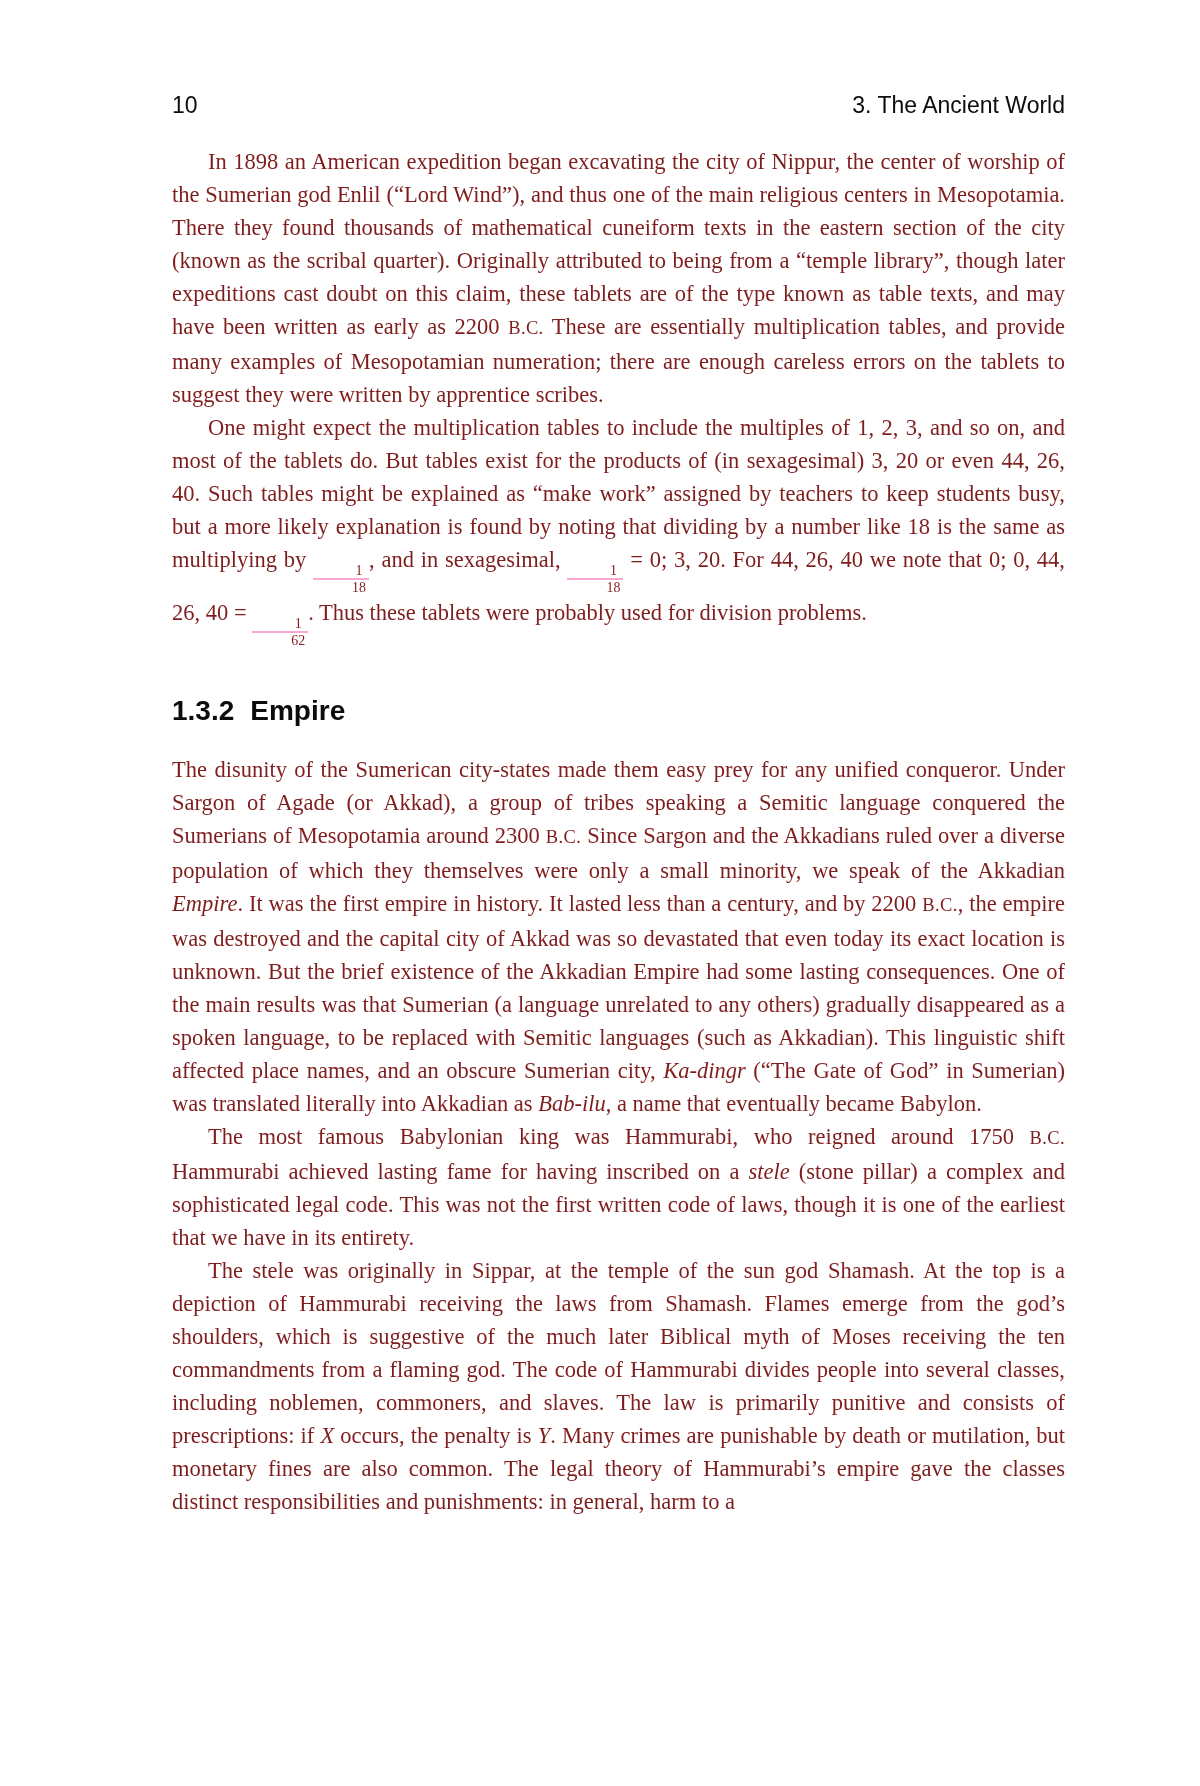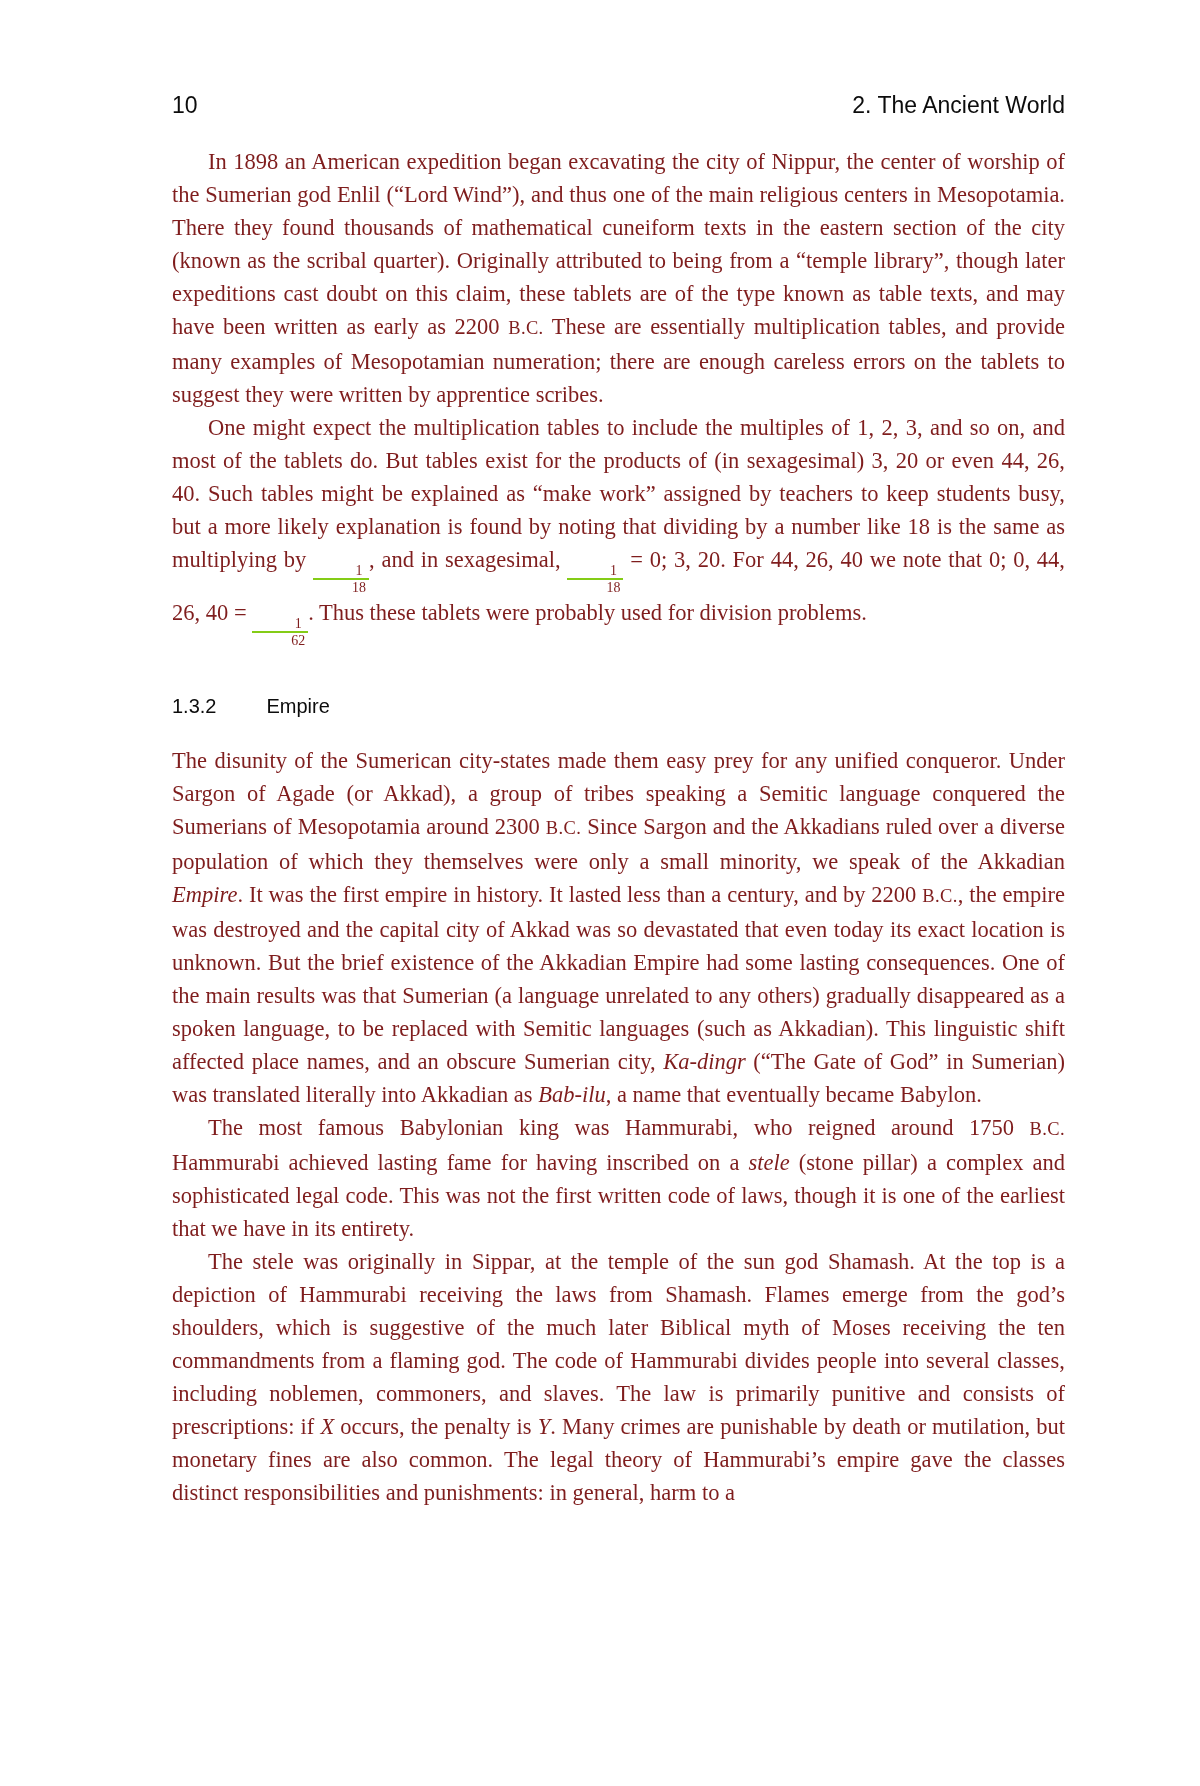--- a/index.html
+++ b/index.html
@@ -44,51 +44,51 @@
     text-indent: 36px;
   }
   .para em {
   }
   .sc {
     font-size: 0.82em;
     letter-spacing: 0.4px;
   }
   .section-heading {
     display: flex;
-    gap: 50px;
+    gap: 16px;
     align-items: baseline;
     font-family: "Liberation Sans", sans-serif;
-    font-size: 20px;
-    font-weight: normal;
+    font-size: 28px;
+    font-weight: bold;
     margin: 46px 0 26px 0;
     color: #0c0c0c;
   }
   .frac {
     display: inline-flex;
     flex-direction: column;
     align-items: center;
     vertical-align: -0.55em;
     font-size: 0.62em;
     line-height: 1.12;
   }
   .frac .num {
     padding: 0 3px;
   }
   .frac .den {
-    border-top: 2px solid #84cc16;
+    border-top: 2px solid #f9a8d4;
     padding: 0 3px;
   }
 </style>
 </head>
 <body>
 
 <div class="page">
   <div class="page-header">
     <span>10</span>
-    <span>2.  The Ancient World</span>
+    <span>3.  The Ancient World</span>
   </div>
   <div class="page-body" id="doc">
       <p class="para indent">In 1898 an American expedition began excavating the city of Nippur, the center of worship of the Sumerian god Enlil (“Lord Wind”), and thus one of the main religious centers in Mesopotamia. There they found thousands of mathematical cuneiform texts in the eastern section of the city (known as the scribal quarter). Originally attributed to being from a “temple library”, though later expeditions cast doubt on this claim, these tablets are of the type known as table texts, and may have been written as early as 2200 <span class="sc">B.C.</span> These are essentially multiplication tables, and provide many examples of Mesopotamian numeration; there are enough careless errors on the tablets to suggest they were written by apprentice scribes.</p>
       <p class="para indent">One might expect the multiplication tables to include the multiples of 1, 2, 3, and so on, and most of the tablets do. But tables exist for the products of (in sexagesimal) 3, 20 or even 44, 26, 40. Such tables might be explained as “make work” assigned by teachers to keep students busy, but a more likely explanation is found by noting that dividing by a number like 18 is the same as multiplying by <span class="frac">
           <span class="num">1</span>
           <span class="den">18</span>
         </span>, and in sexagesimal, <span class="frac">
           <span class="num">1</span>
           <span class="den">18</span>
         </span> = 0; 3, 20. For 44, 26, 40 we note that 0; 0, 44, 26, 40 = <span class="frac">

